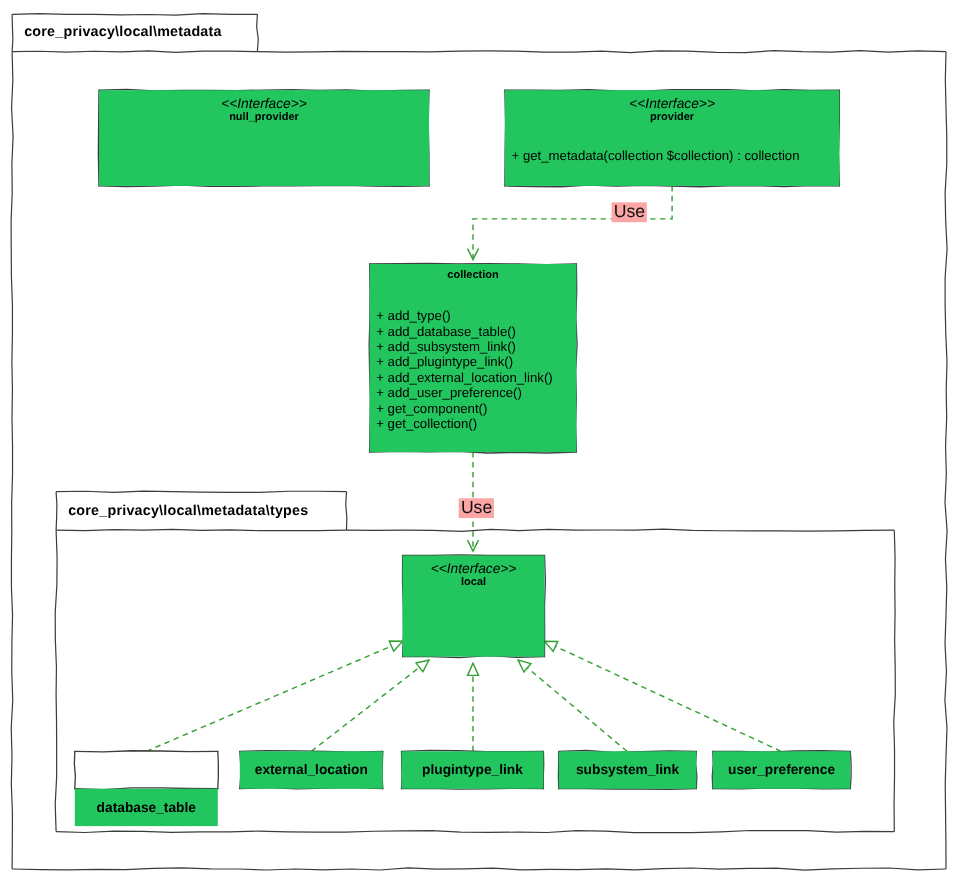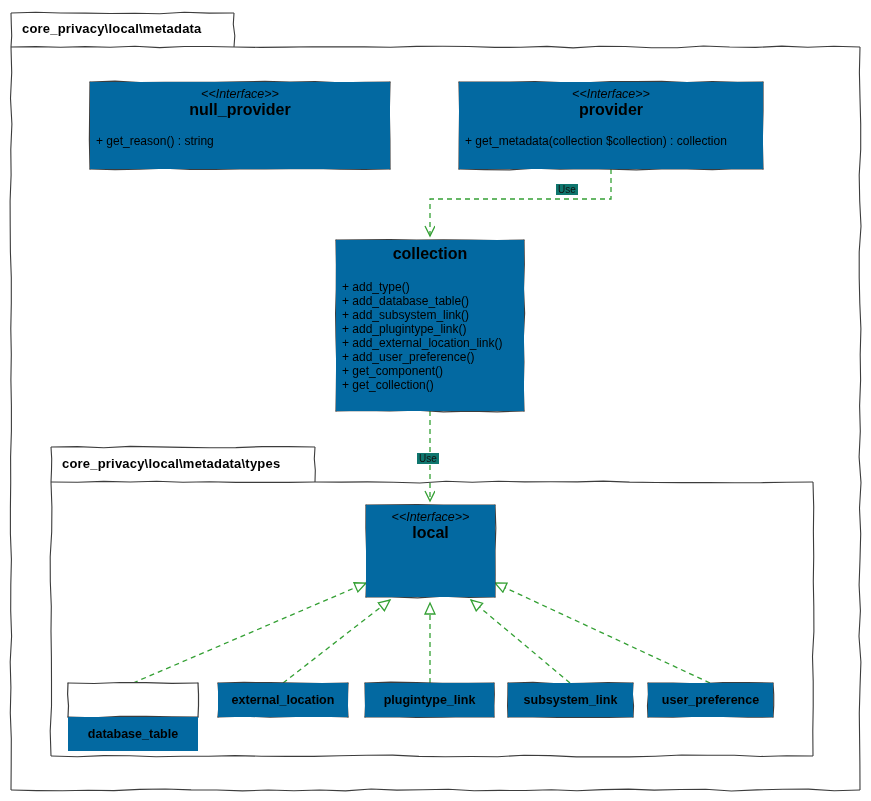--- a/index.html
+++ b/index.html
@@ -38,35 +38,35 @@
     letter-spacing: 0.2px;
     white-space: nowrap;
     color: #000;
     text-align: right;
   }
 
   
   .cls {
     position: absolute;
     box-sizing: border-box;
-    background: #0369a1;
+    background: #22c55e;
   }
   .cls-head {
     text-align: center;
     padding: 5px 4px 4px 4px;
     line-height: 1.15;
   }
   .cls-stereo {
     font-style: italic;
     font-size: 12.5px;
     display: block;
   }
   .cls-name {
     font-weight: bold;
-    font-size: 16px;
+    font-size: 10px;
     display: block;
   }
   .cls-body {
     padding: 5px 6px 6px 6px;
     font-size: 12px;
     line-height: 1.17;
   }
   .cls-body .member {
     white-space: nowrap;
     display: block;
@@ -75,22 +75,22 @@
     font-weight: bold;
     font-size: 12.5px;
     text-align: center;
     width: 100%;
     line-height: 34px;
   }
 
   
   .edge-label {
     position: absolute;
-    font-size: 10px;
-    background: #0f766e;
+    font-size: 16px;
+    background: #fca5a5;
     padding: 0 2px;
     white-space: nowrap;
     color: #111;
   }
 </style>
 </head>
 <body>
 
 <div id="diagram-root">
 
@@ -220,23 +220,20 @@
     </svg>
 
   <div id="text-layer">
       <div class="pkg-tab-label" style="left: 22px; top: 21px;">core_privacy\local\metadata</div>
       <div class="pkg-tab-label" style="left: 62px; top: 455.5px;">core_privacy\local\metadata\types</div>
       <div class="cls" style="left: 90px; top: 82px; width: 300px; height: 87px;">
         <div class="cls-head" style="height: 38px;">
           <span class="cls-stereo">&lt;&lt;Interface&gt;&gt;</span>
           <span class="cls-name">null_provider</span>
         </div>
-        <div class="cls-body">
-          <span class="member">+ get_reason() : string</span>
-        </div>
       </div>
       <div class="cls" style="left: 459px; top: 82px; width: 304px; height: 87px;">
         <div class="cls-head" style="height: 38px;">
           <span class="cls-stereo">&lt;&lt;Interface&gt;&gt;</span>
           <span class="cls-name">provider</span>
         </div>
         <div class="cls-body">
           <span class="member">+ get_metadata(collection $collection) : collection</span>
         </div>
       </div>

